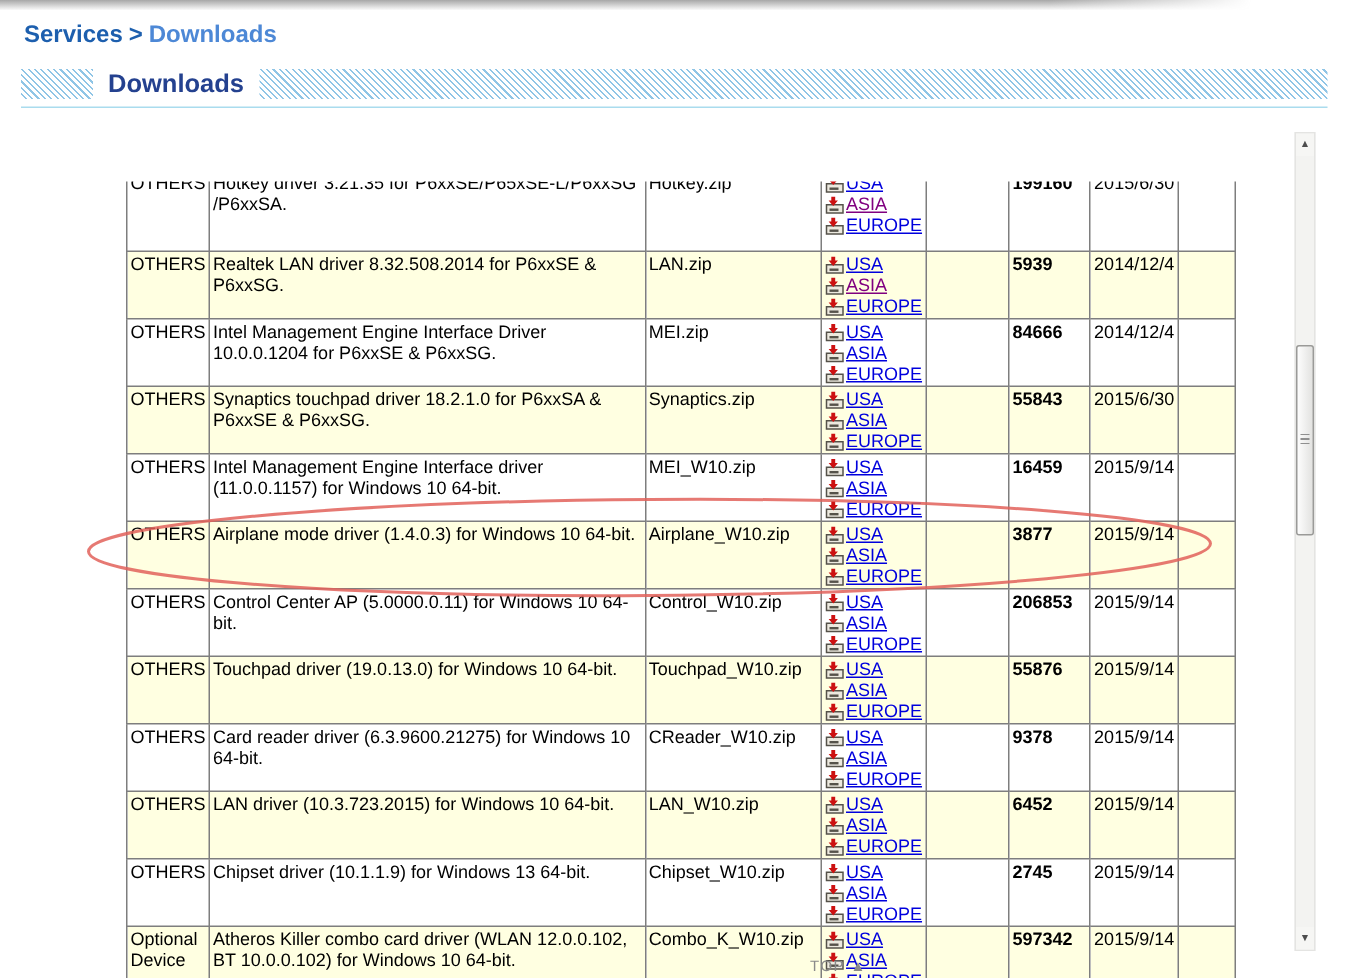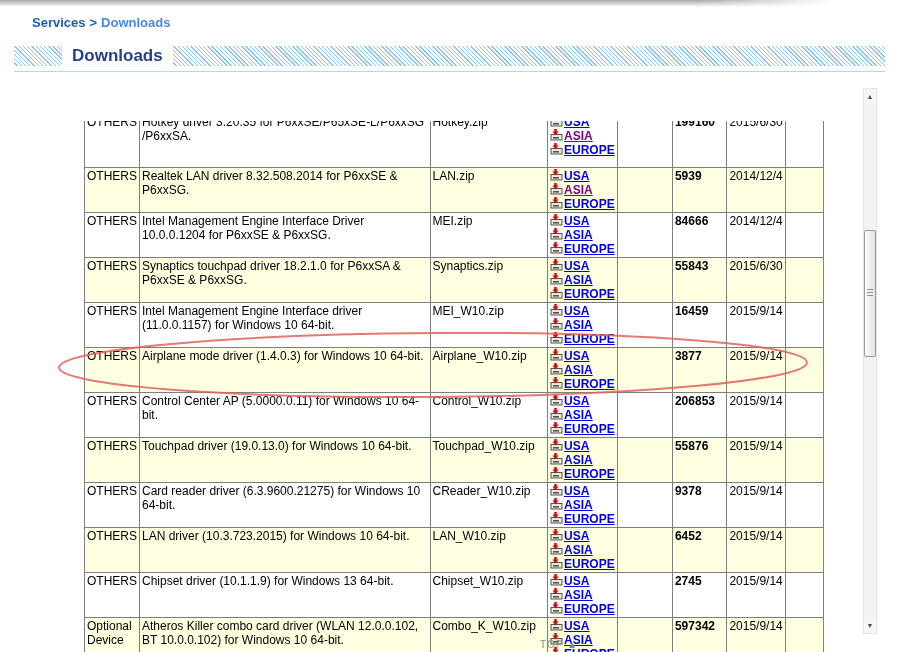--- a/index.html
+++ b/index.html
@@ -7,21 +7,21 @@
     width:897px;height:652px;overflow:hidden;background:#ffffff;
     font-family:"Liberation Sans",sans-serif;position:relative;
   }
   .top-shade{
     position:absolute;left:0;top:0;width:897px;height:7px;
     background:linear-gradient(to bottom,rgba(120,120,120,.65),rgba(255,255,255,0));
     -webkit-mask:linear-gradient(to right,#000 0 78%,transparent 93%);
             mask:linear-gradient(to right,#000 0 78%,transparent 93%);
   }
   .breadcrumb{
-    position:absolute;left:32px;top:15px;font-size:13px;font-weight:bold;color:#1d5fae;
+    position:absolute;left:16px;top:15px;font-size:16px;font-weight:bold;color:#1d5fae;
   }
   .breadcrumb .sep{margin:0 4px;color:#1d5fae;}
   .breadcrumb .current{color:#4d88d6;font-weight:bold;}
   .title-band{
     position:absolute;left:14px;top:46px;width:871px;height:20px;
     display:flex;align-items:center;
   }
   .hatch{
     height:20px;
     background-image:repeating-linear-gradient(45deg,#ffffff 0 2px,#8fc5e6 2px 3px);
@@ -51,21 +51,21 @@
   table.dl tr:first-child{height:54px;}
   tr.alt td{background:#ffffe1;}
   td.c-cat{width:45px;}
   td.c-desc{width:296px;}
   td.c-file{width:113px;}
   td.c-links{width:62px;padding-left:1px;}
   td.c-gap{width:53px;}
   td.c-size{width:50px;font-weight:bold;}
   td.c-date{width:52px;}
   td.c-end{width:35px;}
-  .link-line{display:flex;align-items:flex-start;height:14px;font-weight:bold;}
+  .link-line{display:flex;align-items:flex-end;height:14px;}
   .link-line svg{flex:0 0 auto;margin-right:0px;}
   .dl a{color:#0000dd;text-decoration:underline;cursor:pointer;}
   .dl a.visited{color:#800080;}
   
   .annotation{
     position:absolute;left:0;top:0;width:897px;height:652px;pointer-events:none;z-index:6;
   }
   
   .scrollbar{
     position:absolute;left:863px;top:88px;width:14px;height:546px;
@@ -107,21 +107,21 @@
   <span class="hatch hatch-right"></span>
 </div>
 
 <div class="rule"></div>
 
 <div class="table-viewport">
   <table class="dl">
     <tbody id="table-body">
   <tr>
     <td class="c-cat">OTHERS</td>
-    <td class="c-desc">Hotkey driver 3.20.35 for P6xxSE/P65xSE-L/P6xxSG /P6xxSA.</td>
+    <td class="c-desc">Hotkey driver 3.21.35 for P6xxSE/P65xSE-L/P6xxSG /P6xxSA.</td>
     <td class="c-file">Hotkey.zip</td>
     <td class="c-links">
             <span class="link-line">
               <svg width="14" height="12" viewBox="0 0 14 12">
                 <rect x="1" y="5.5" width="11" height="5.5" fill="#ece9df" stroke="#55524a" stroke-width="1"></rect>
                 <rect x="3" y="8" width="6" height="1.6" fill="#55524a"></rect>
                 <path d="M4.2 0 h2.6 v2.6 h1.8 L5.5 6.4 2.4 2.6 h1.8 z" fill="#cc1111"></path>
               </svg>
               <a>USA</a>
             </span>

